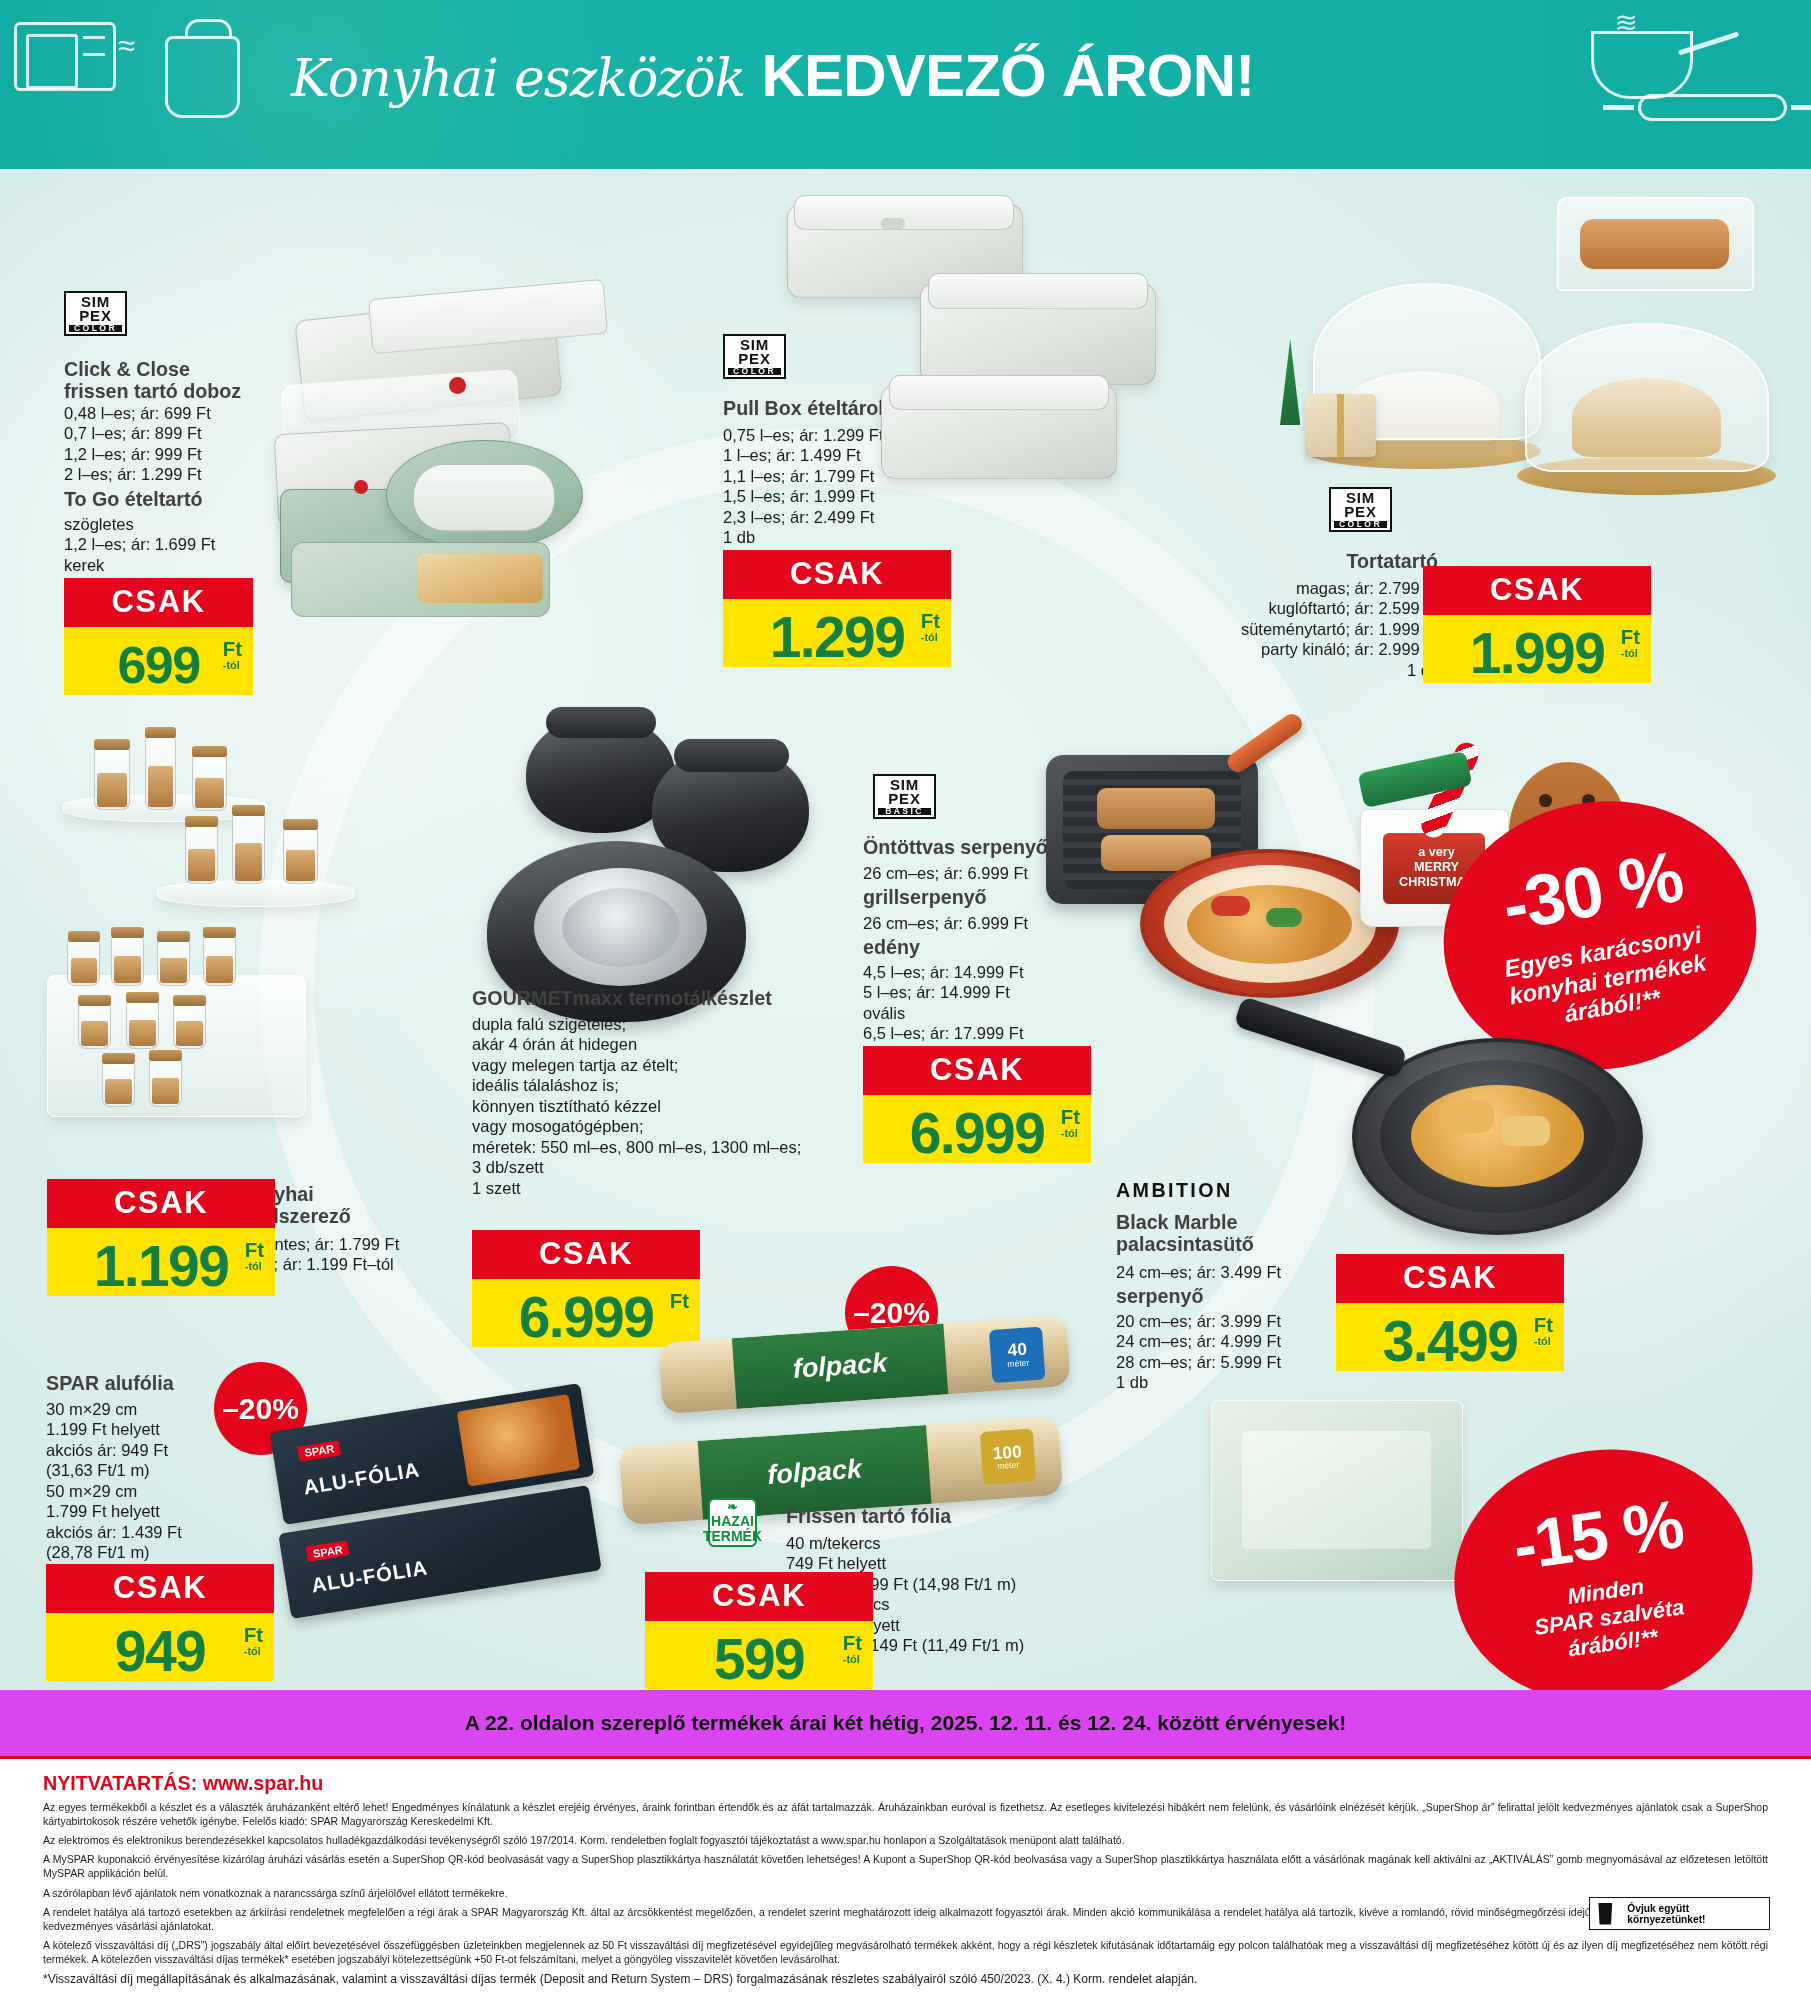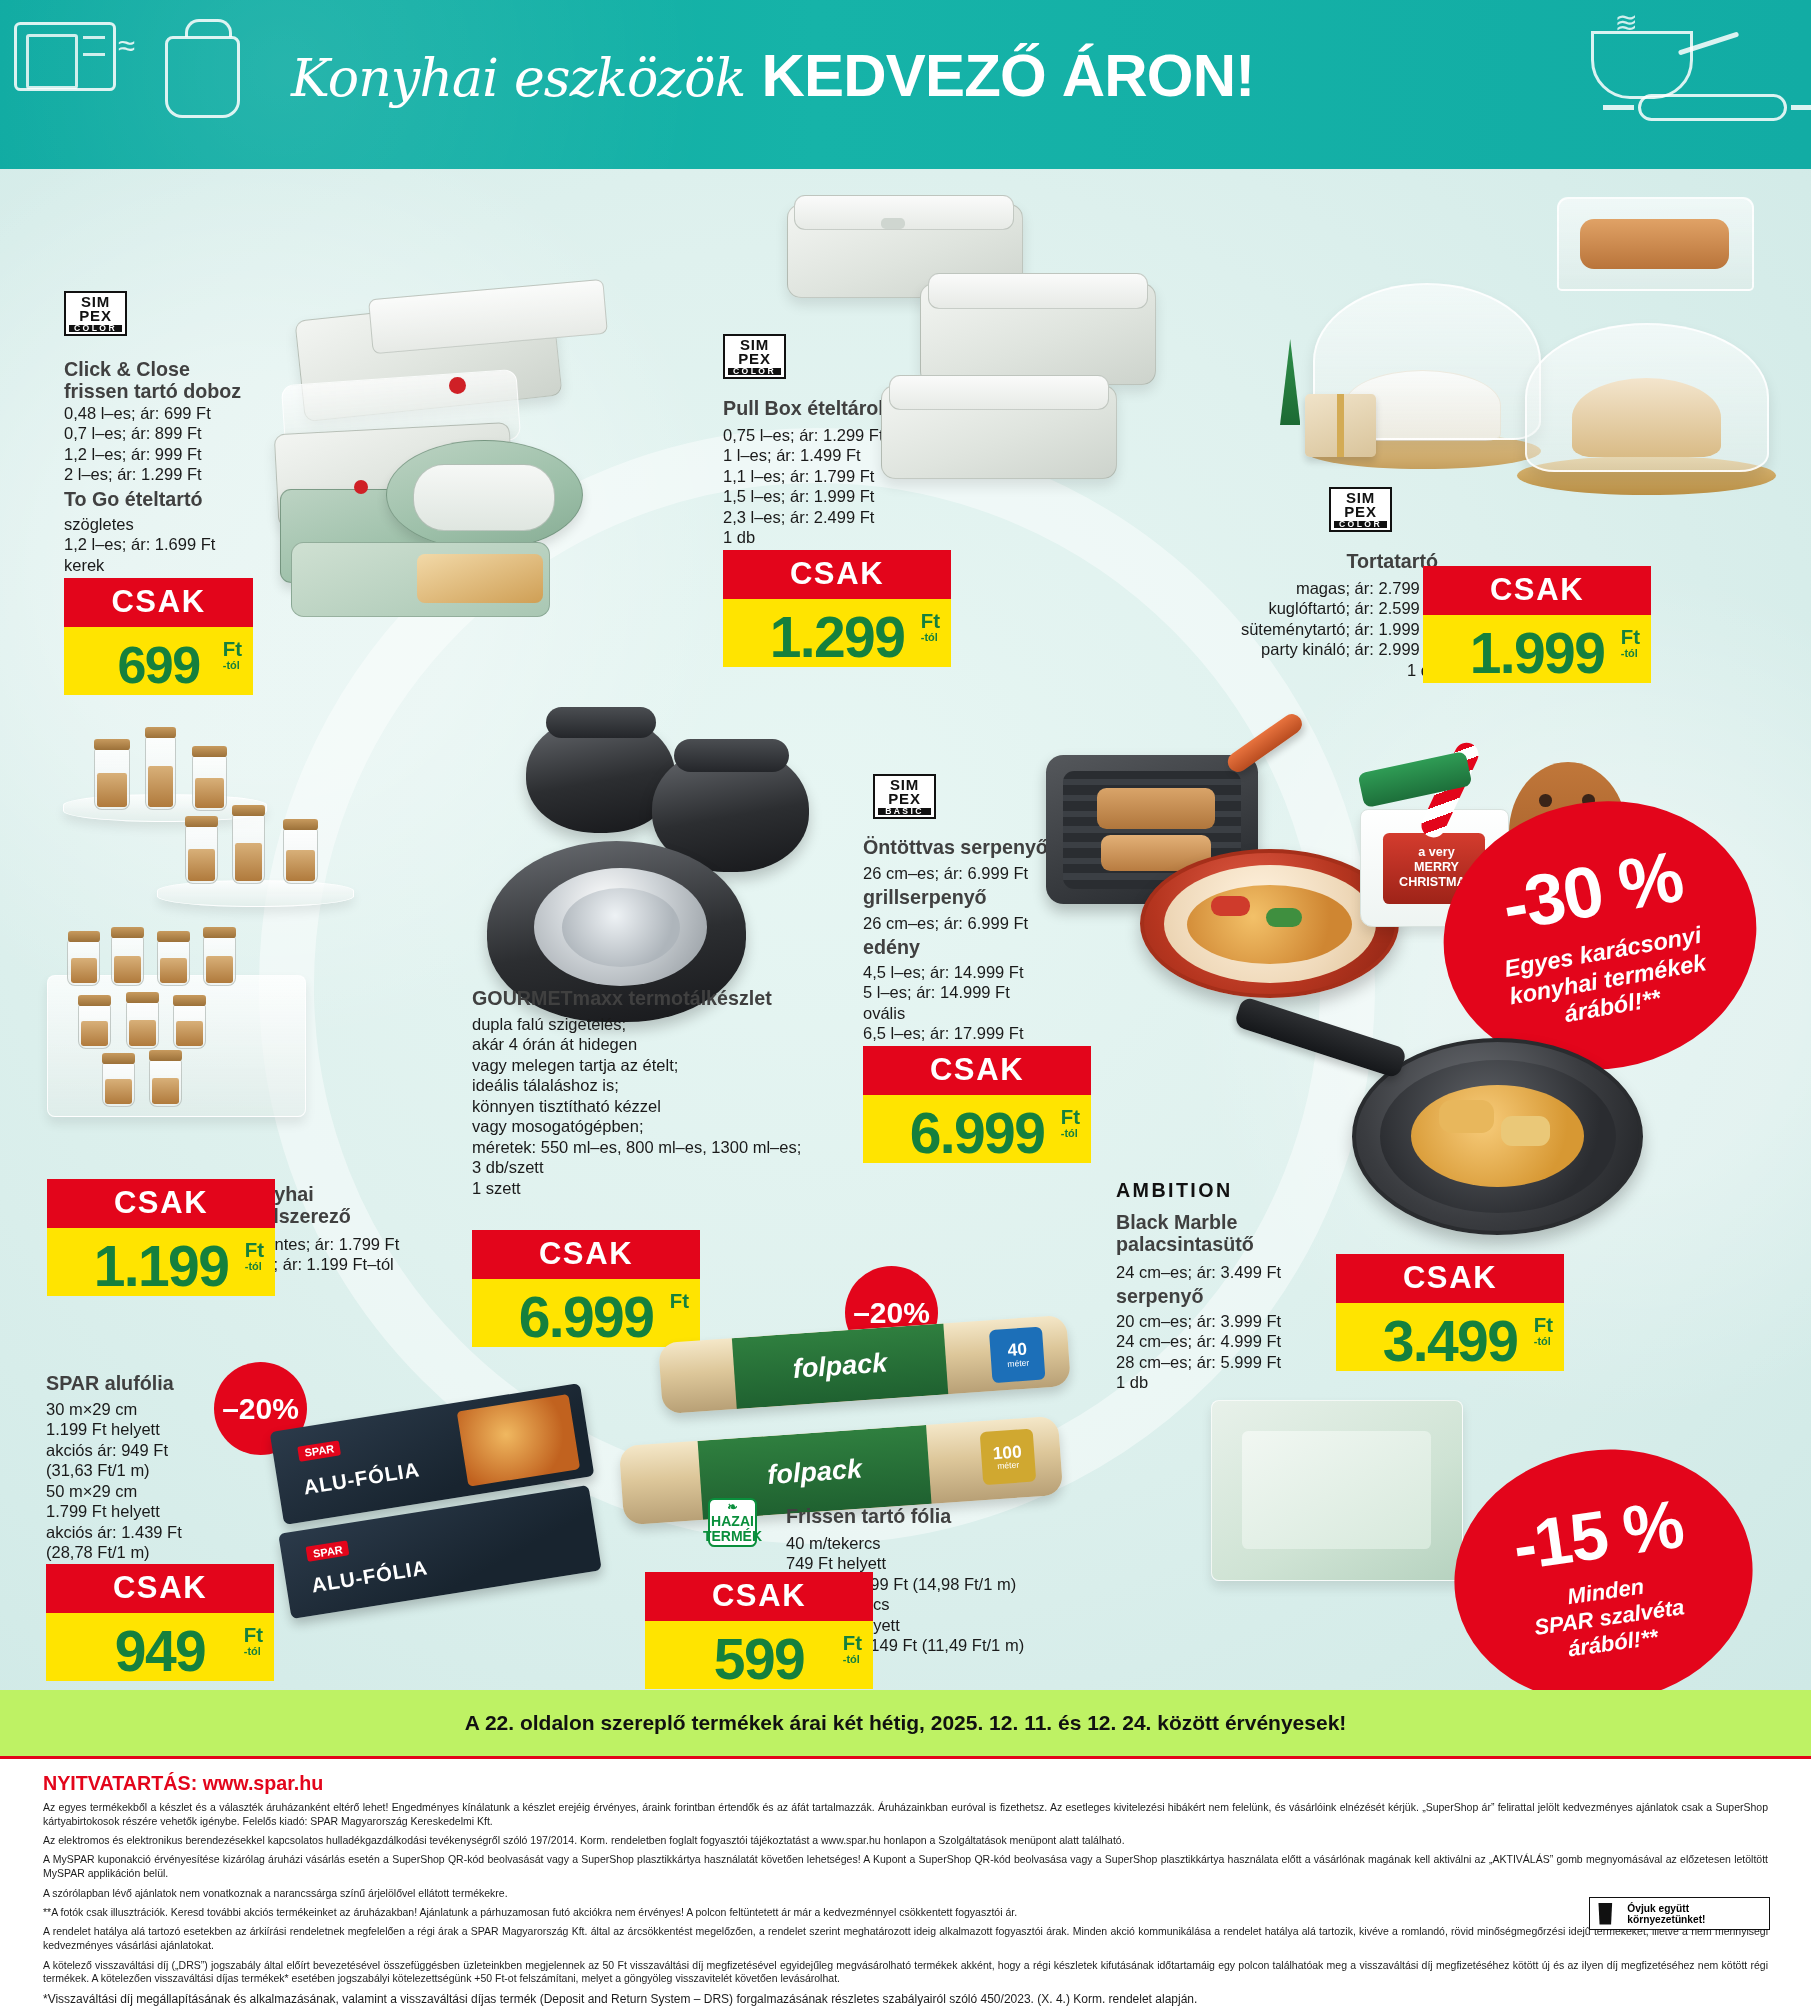--- a/index.html
+++ b/index.html
@@ -316,21 +316,21 @@
   }
   .cake{
     position:absolute;border-radius:50% 50% 10% 10%;
     background:linear-gradient(180deg,#ffffff,#f2e8d8);
     border:1.6px solid #e6dcc8;
   }
 
   
   .valid-bar{
     position:absolute; left:0; top:1690px; width:1811px; height:66px;
-    background:#bef264; display:flex; align-items:center; justify-content:center;
+    background:#d946ef; display:flex; align-items:center; justify-content:center;
   }
   .valid-bar span{ font-size:21px; font-weight:bold; color:#111; }
 
   
   .footer{
     position:absolute; left:0; top:1756px; width:1811px; height:256px;
     background:#ffffff; border-top:3.1px solid #e3051b;
     padding:12.6px 43px 0 43px;
   }
   .footer .open{
@@ -842,21 +842,20 @@
   <div class="valid-bar">
     <span>A 22. oldalon szereplő termékek árai két hétig, 2025. 12. 11. és 12. 24. között érvényesek!</span>
   </div>
 
   <div class="footer">
     <div class="open">NYITVATARTÁS: www.spar.hu</div>
     <p>Az egyes termékekből a készlet és a választék áruházanként eltérő lehet! Engedményes kínálatunk a készlet erejéig érvényes, áraink forintban értendők és az áfát tartalmazzák. Áruházainkban euróval is fizethetsz. Az esetleges kivitelezési hibákért nem felelünk, és vásárlóink elnézését kérjük. „SuperShop ár” felirattal jelölt kedvezményes ajánlatok csak a SuperShop kártyabirtokosok részére vehetők igénybe. Felelős kiadó: SPAR Magyarország Kereskedelmi Kft.</p>
     <p>Az elektromos és elektronikus berendezésekkel kapcsolatos hulladékgazdálkodási tevékenységről szóló 197/2014. Korm. rendeletben foglalt fogyasztói tájékoztatást a www.spar.hu honlapon a Szolgáltatások menüpont alatt található.</p>
     <p>A MySPAR kuponakció érvényesítése kizárólag áruházi vásárlás esetén a SuperShop QR-kód beolvasását vagy a SuperShop plasztikkártya használatát követően lehetséges! A Kupont a SuperShop QR-kód beolvasása vagy a SuperShop plasztikkártya használata előtt a vásárlónak magának kell aktiválni az „AKTIVÁLÁS” gomb megnyomásával az előzetesen letöltött MySPAR applikáción belül.</p>
     <p>A szórólapban lévő ajánlatok nem vonatkoznak a narancssárga színű árjelölővel ellátott termékekre.</p>
-    <p>**A fotók csak illusztrációk. Keresd további akciós termékeinket az áruházakban! Ajánlatunk a párhuzamosan futó akciókra nem érvényes! A polcon feltüntetett ár már a kedvezménnyel csökkentett fogyasztói ár.</p>
     <p>A rendelet hatálya alá tartozó esetekben az árkiírási rendeletnek megfelelően a régi árak a SPAR Magyarország Kft. által az árcsökkentést megelőzően, a rendelet szerint meghatározott ideig alkalmazott fogyasztói árak. Minden akció kommunikálása a rendelet hatálya alá tartozik, kivéve a romlandó, rövid minőségmegőrzési idejű termékeket, illetve a nem mennyiségi kedvezményes vásárlási ajánlatokat.</p>
     <p>A kötelező visszaváltási díj („DRS”) jogszabály által előírt bevezetésével összefüggésben üzleteinkben megjelennek az 50 Ft visszaváltási díj megfizetésével egyidejűleg megvásárolható termékek akként, hogy a régi készletek kifutásának időtartamáig egy polcon találhatóak meg a visszaváltási díj megfizetéséhez kötött új és az ilyen díj megfizetéséhez nem kötött régi termékek. A kötelezően visszaváltási díjas termékek* esetében jogszabályi kötelezettségünk +50 Ft-ot felszámítani, melyet a göngyöleg visszavitelét követően levásárolhat.</p>
     <p class="tiny">*Visszaváltási díj megállapításának és alkalmazásának, valamint a visszaváltási díjas termék (Deposit and Return System – DRS) forgalmazásának részletes szabályairól szóló 450/2023. (X. 4.) Korm. rendelet alapján.</p>
 
     <div class="eco">
       <div class="bin"></div>
       <span>Óvjuk együtt környezetünket!</span>
     </div>
   </div>
 

